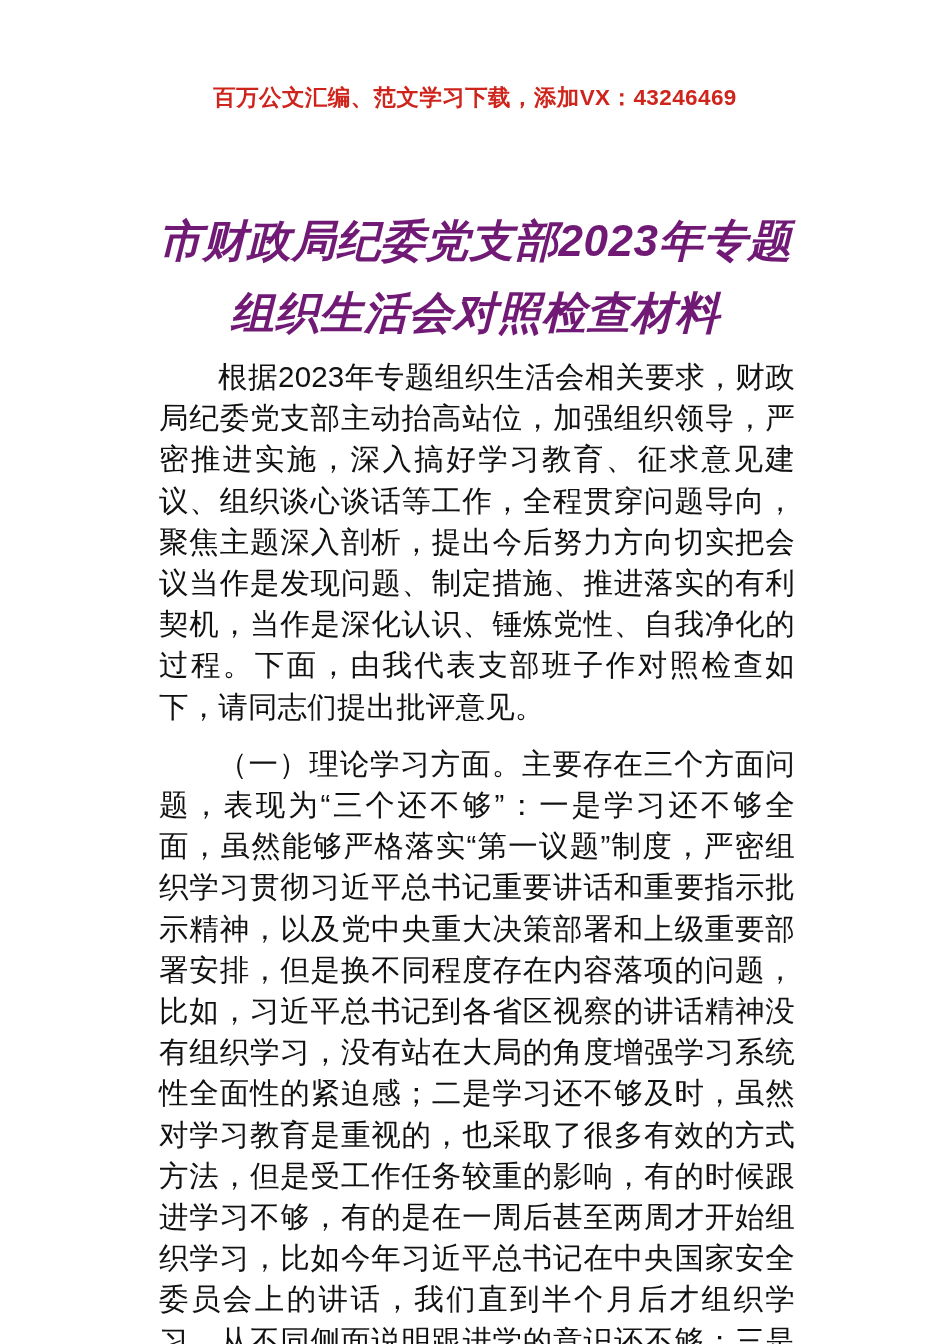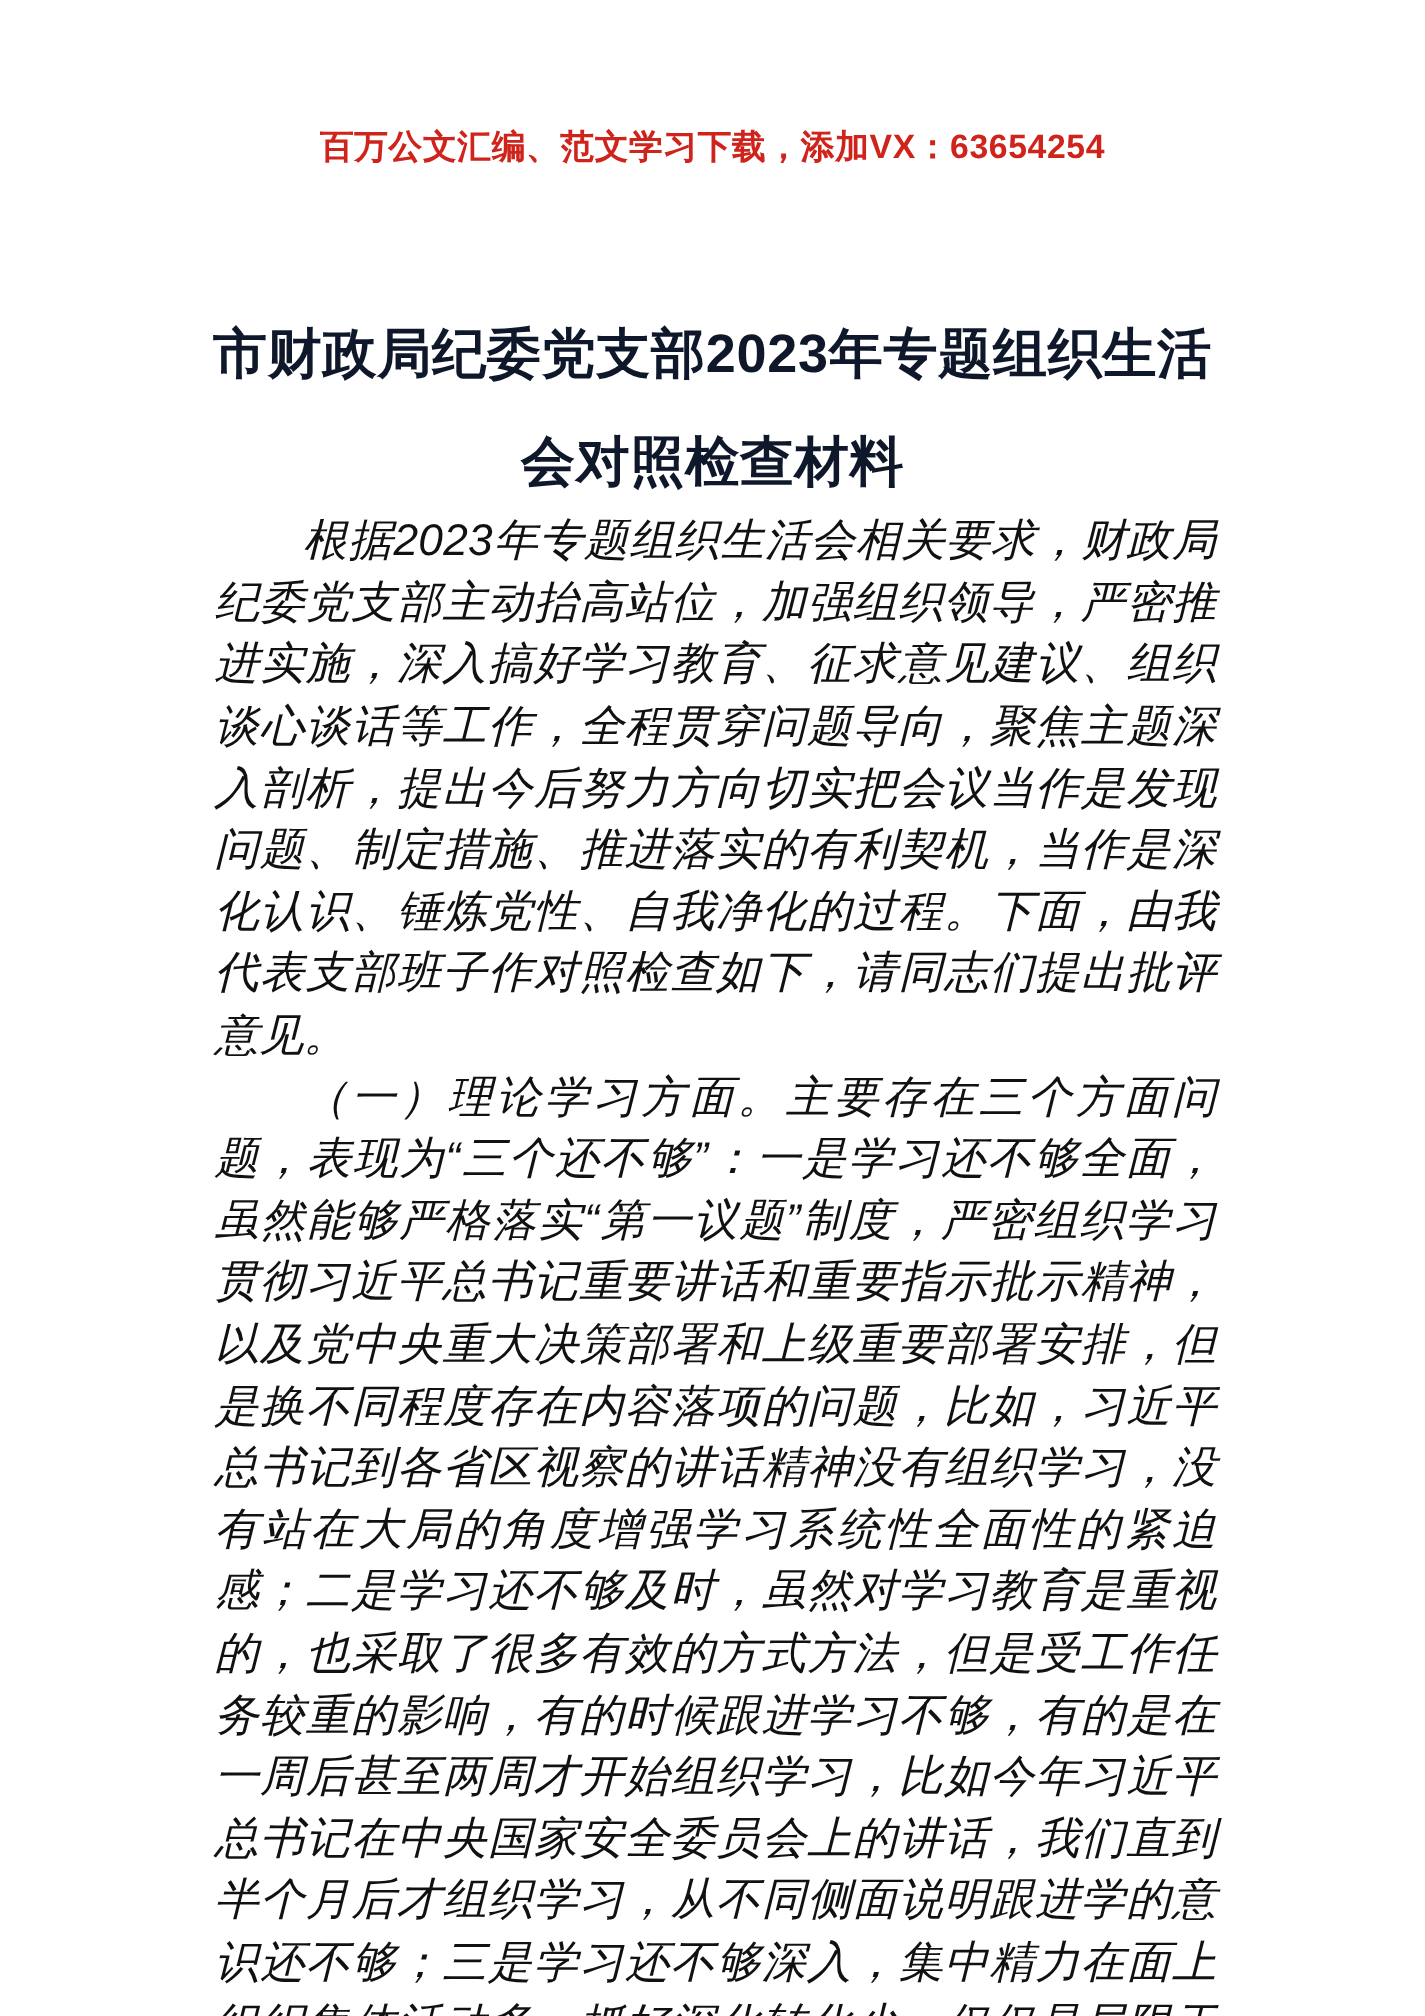--- a/index.html
+++ b/index.html
@@ -33,60 +33,60 @@
     white-space: nowrap;
   }
 
   
   .doc-title {
     position: absolute;
     top: 176px;
     left: 140px;
     width: 670px;
     text-align: center;
-    font-size: 36px;
+    font-size: 44px;
     font-weight: 700;
     line-height: 72px;
-    color: #0f172a;
+    color: #701a75;
     letter-spacing: 0.5px;
+    font-style: italic;
   }
 
   
   .body-block {
     position: absolute;
     top: 340px;
     left: 143px;
     width: 668px;
     font-size: 29.5px;
     line-height: 41.2px;
     color: #111111;
     text-align: justify;
     text-justify: inter-character;
     letter-spacing: 0.15px;
   }
 
   .para {
-    margin: 0;
+    margin: 16px;
     text-indent: 2em;
     text-align: justify;
     text-justify: inter-character;
-    font-style: italic;
   }
 
   
   .para.clipped {
     text-align: justify;
   }
 </style>
 </head>
 <body>
 
 <div class="page">
 
-  <div class="promo-header">百万公文汇编、范文学习下载，添加VX：63654254</div>
+  <div class="promo-header">百万公文汇编、范文学习下载，添加VX：43246469</div>
 
   <h1 class="doc-title">市财政局纪委党支部2023年专题组织生活会对照检查材料</h1>
 
   <div class="body-block">
     <p class="para">根据2023年专题组织生活会相关要求，财政局纪委党支部主动抬高站位，加强组织领导，严密推进实施，深入搞好学习教育、征求意见建议、组织谈心谈话等工作，全程贯穿问题导向，聚焦主题深入剖析，提出今后努力方向切实把会议当作是发现问题、制定措施、推进落实的有利契机，当作是深化认识、锤炼党性、自我净化的过程。下面，由我代表支部班子作对照检查如下，请同志们提出批评意见。</p>
     <p class="para clipped">（一）理论学习方面。主要存在三个方面问题，表现为“三个还不够”：一是学习还不够全面，虽然能够严格落实“第一议题”制度，严密组织学习贯彻习近平总书记重要讲话和重要指示批示精神，以及党中央重大决策部署和上级重要部署安排，但是换不同程度存在内容落项的问题，比如，习近平总书记到各省区视察的讲话精神没有组织学习，没有站在大局的角度增强学习系统性全面性的紧迫感；二是学习还不够及时，虽然对学习教育是重视的，也采取了很多有效的方式方法，但是受工作任务较重的影响，有的时候跟进学习不够，有的是在一周后甚至两周才开始组织学习，比如今年习近平总书记在中央国家安全委员会上的讲话，我们直到半个月后才组织学习，从不同侧面说明跟进学的意识还不够；三是学习还不够深入，集中精力在面上组织集体活动多，抓好深化转化少，仅仅是局限于学过了，有的没有组织讨论，对一些针对性问题缺乏深层次互动和思想交流，结合职责学习思考也还不够，对</p>
   </div>
 
 </div>
 

